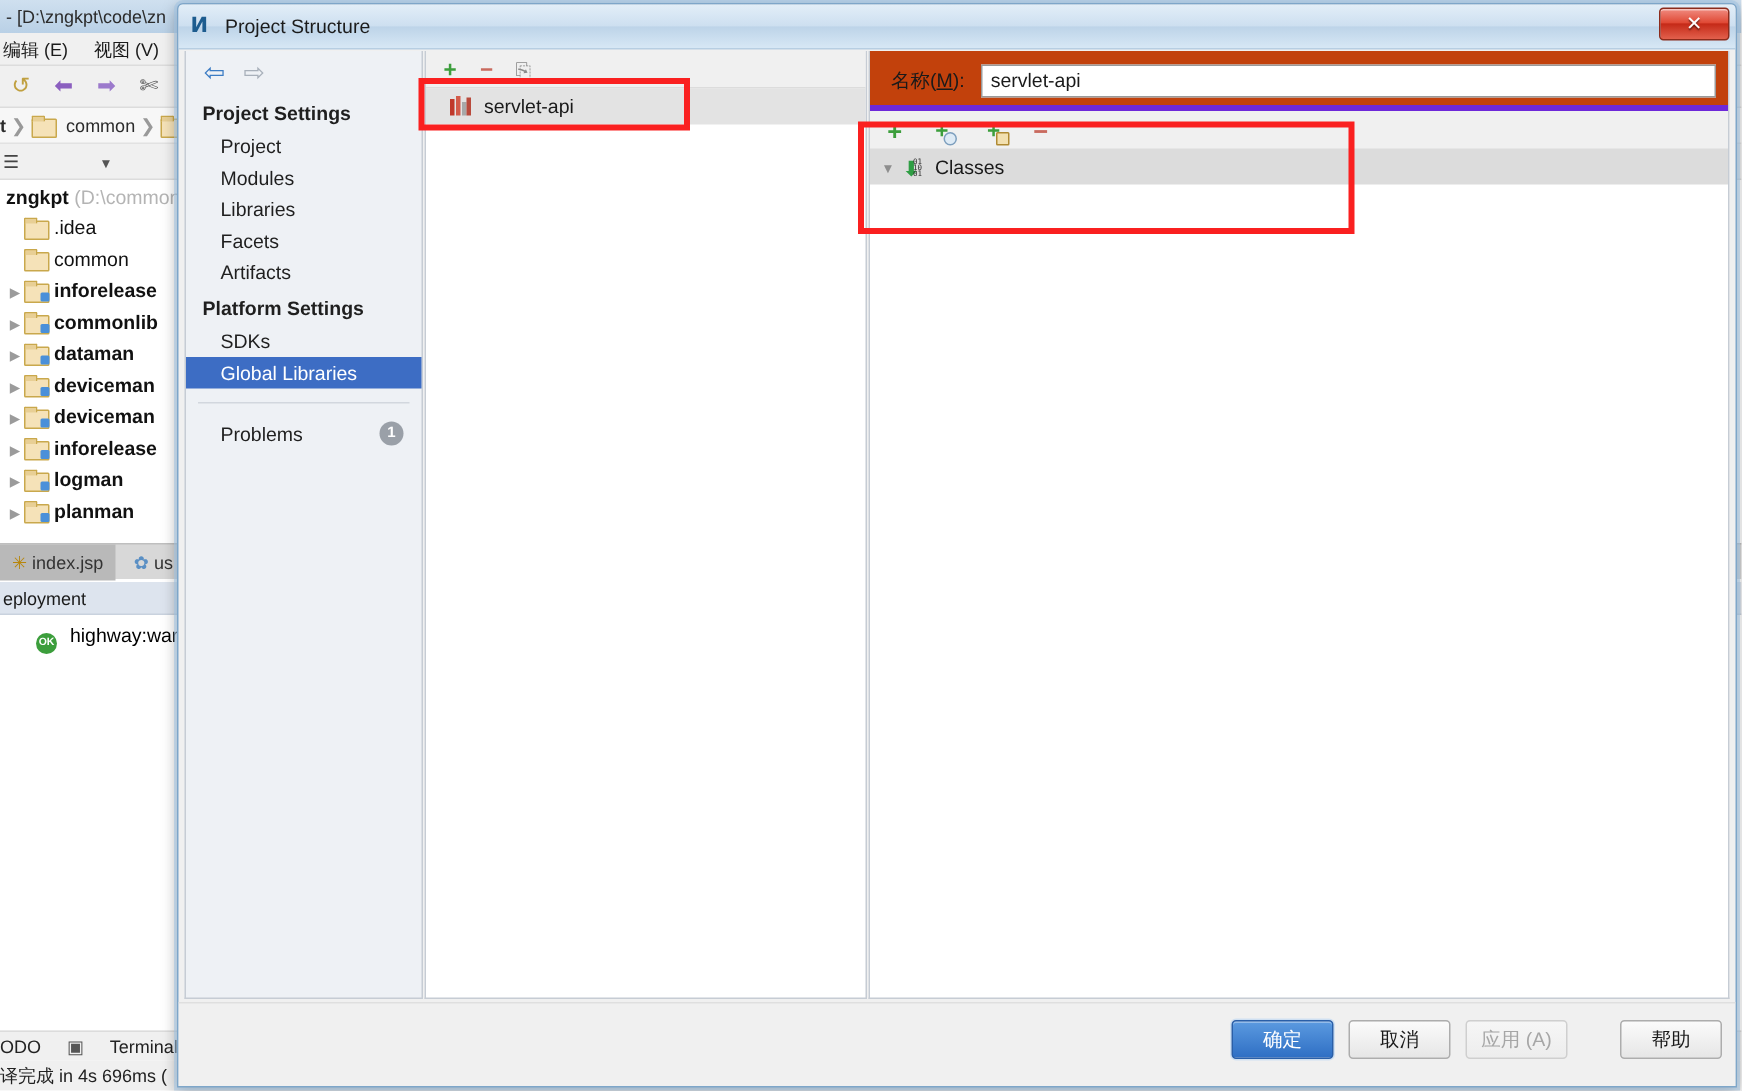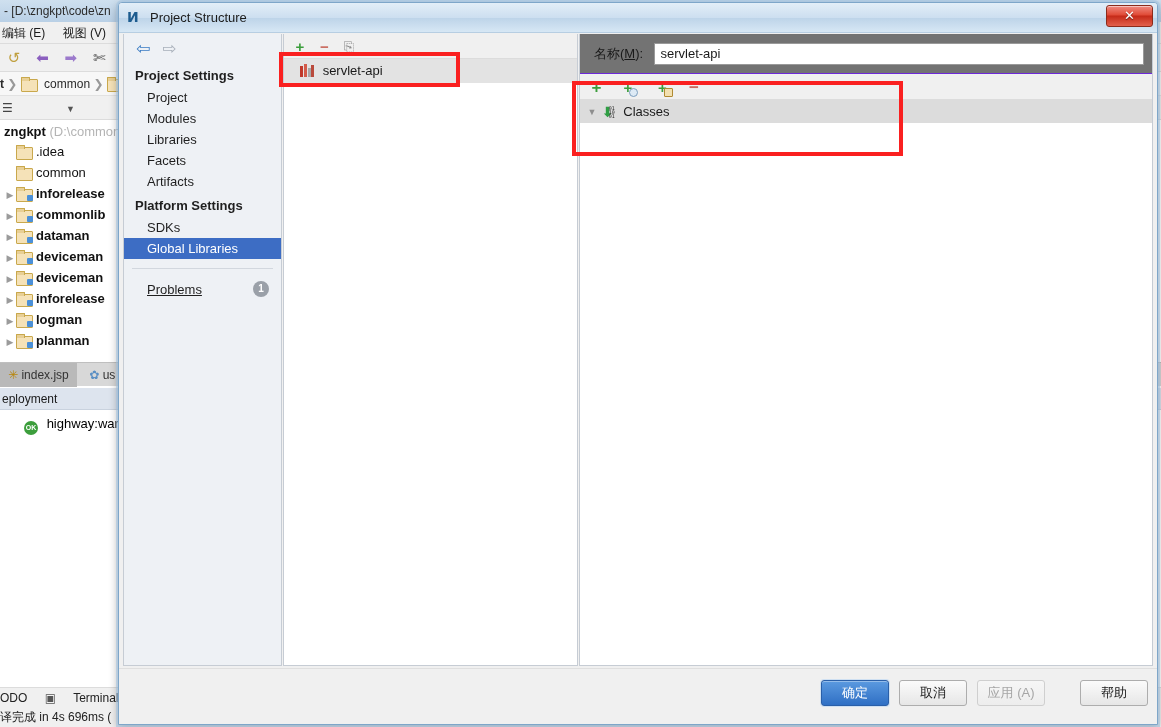--- a/index.html
+++ b/index.html
@@ -185,21 +185,21 @@
     font-size: 13px; color: #1f1f1f; height: 21px; line-height: 21px;
     padding-left: 23px; white-space: nowrap; cursor: pointer;
   }
   .nav-item.selected { background: #3d6dc4; color: #ffffff; }
   #nav-sep {
     margin: 9px 8px 0 8px; height: 1px; background: #d2d7de;
   }
   #nav-problems {
     margin-top: 10px; height: 21px; line-height: 21px;
     padding-left: 23px; font-size: 13px; color: #1f1f1f;
-    position: relative; white-space: nowrap; cursor: pointer; text-decoration: underline;
+    position: relative; white-space: nowrap; cursor: pointer;
   }
   #problems-count {
     position: absolute; right: 12px; top: 2px;
     width: 16px; height: 16px; border-radius: 50%;
     background: #9aa0a8; color: #ffffff; font-size: 10px;
     text-align: center; line-height: 16px; font-weight: bold;
   }
 
   
   #dlg-mid {
@@ -234,21 +234,21 @@
   .lib-ico i:nth-child(3) { left: 8px;  height: 9px;  background: #a8a8a8; }
   .lib-ico i:nth-child(4) { left: 11px; height: 12px; background: #b94a3c; }
 
   
   #dlg-right {
     position: absolute; left: 460px; top: 31px; right: 4px; height: 632px;
     background: #ffffff; border: 1px solid #c6ccd4; border-top: none;
     overflow: hidden;
   }
   #name-row {
-    height: 40px; background: #737373; border-bottom: 1px solid #6d28d9;
+    height: 40px; background: #c2410c; border-bottom: 4px solid #6d28d9;
     padding: 9px 0 0 0; white-space: nowrap;
   }
   #name-label {
     display: inline-block; width: 70px; padding-left: 14px;
     font-size: 13px; color: #1a1a1a; vertical-align: middle;
   }
   #name-label u { text-decoration: underline; }
   #name-input {
     display: inline-block; width: 490px; height: 22px;
     border: 1px solid #9a9a9a; background: #ffffff;

